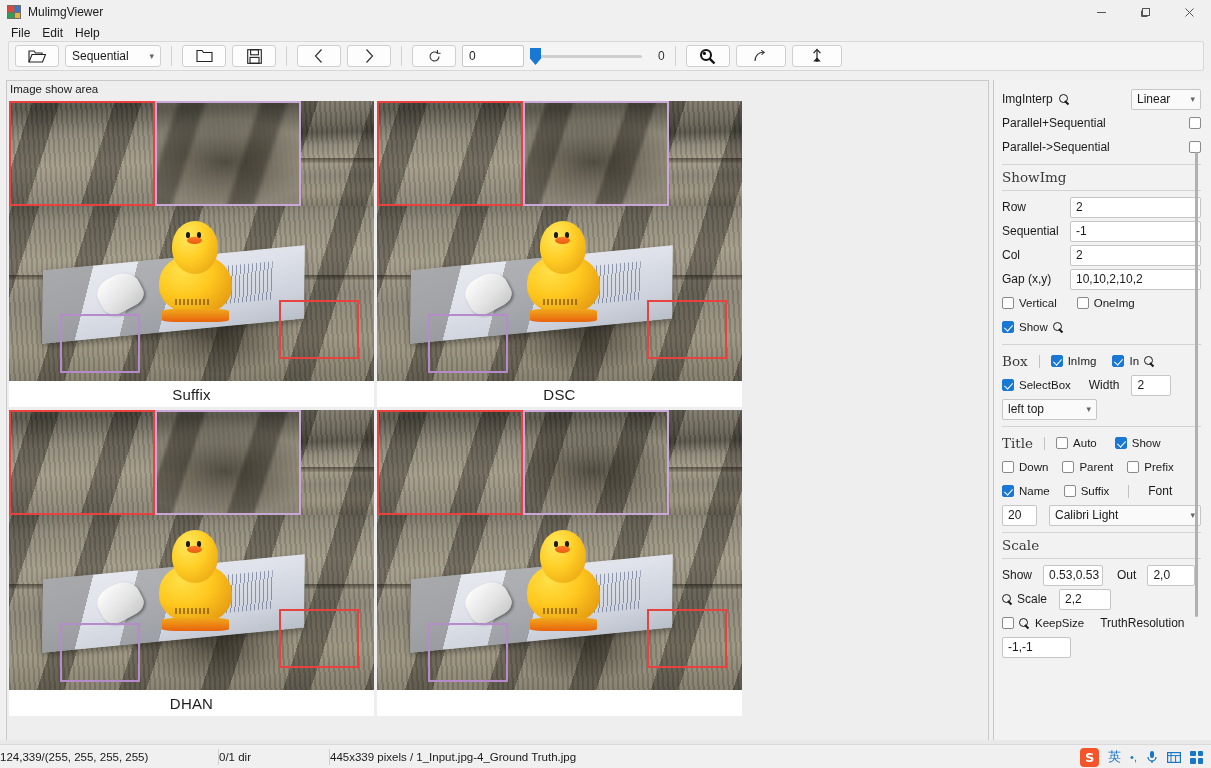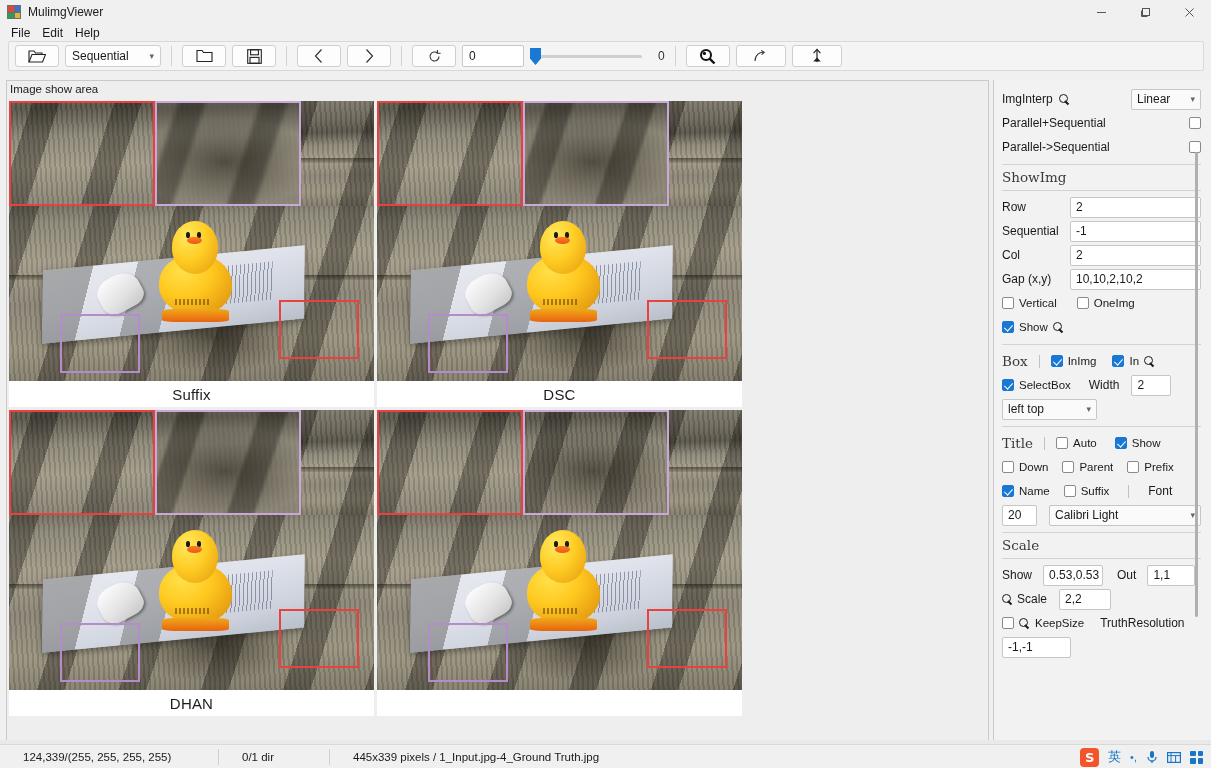--- a/index.html
+++ b/index.html
@@ -231,21 +231,21 @@
     content:""; position:absolute; left:6px; top:6px; width:5px; height:1.8px;
     background:#1a1a1a; transform:rotate(45deg); transform-origin:left center;
   }
 
   
   .statusbar {
     position:absolute; left:0; bottom:0; width:1211px; height:24px;
     background:#f0f0f0; border-top:1px solid #d9d9d9;
     display:flex; align-items:center; font-size:11.5px; color:#1a1a1a;
   }
-  .sb-cell { padding-left:23px; position:relative; height:24px; display:flex; align-items:center; }
+  .sb-cell { padding-left:0; position:relative; height:24px; display:flex; align-items:center; }
   .sb-div { width:1px; height:16px; background:#d0d0d0; }
   .tray { position:absolute; right:8px; top:2px; height:20px; display:flex; align-items:center; gap:9px; }
   .sogou {
     width:19px; height:19px; background:#f4542a; border-radius:4px; color:#fff;
     font-size:13px; font-weight:bold; display:flex; align-items:center; justify-content:center;
     font-family:"DejaVu Sans", sans-serif;
   }
   .tray-item { color:#1876c8; font-size:13px; display:flex; align-items:center; }
   .tray-grid {
     width:13px; height:13px; display:grid; grid-template-columns:1fr 1fr; grid-template-rows:1fr 1fr; gap:2px;
@@ -724,21 +724,21 @@
     </div>
 
     <div class="hr"></div>
     <div class="sec-title">Scale</div>
     <div class="hr"></div>
 
     <div class="row">
       <span class="lbl">Show</span>
       <div class="field" style="width:60px;margin-left:5px">0.53,0.53</div>
       <span class="lbl" style="margin-left:8px">Out</span>
-      <div class="field" style="width:48px;margin-left:5px">1,1</div>
+      <div class="field" style="width:48px;margin-left:5px">2,0</div>
     </div>
 
     <div class="row">
       <span class="mag"></span>
       <span class="lbl" style="margin-left:-2px">Scale</span>
       <div class="field" style="width:52px;margin-left:6px">2,2</div>
     </div>
 
     <div class="row">
       <span class="cb">

